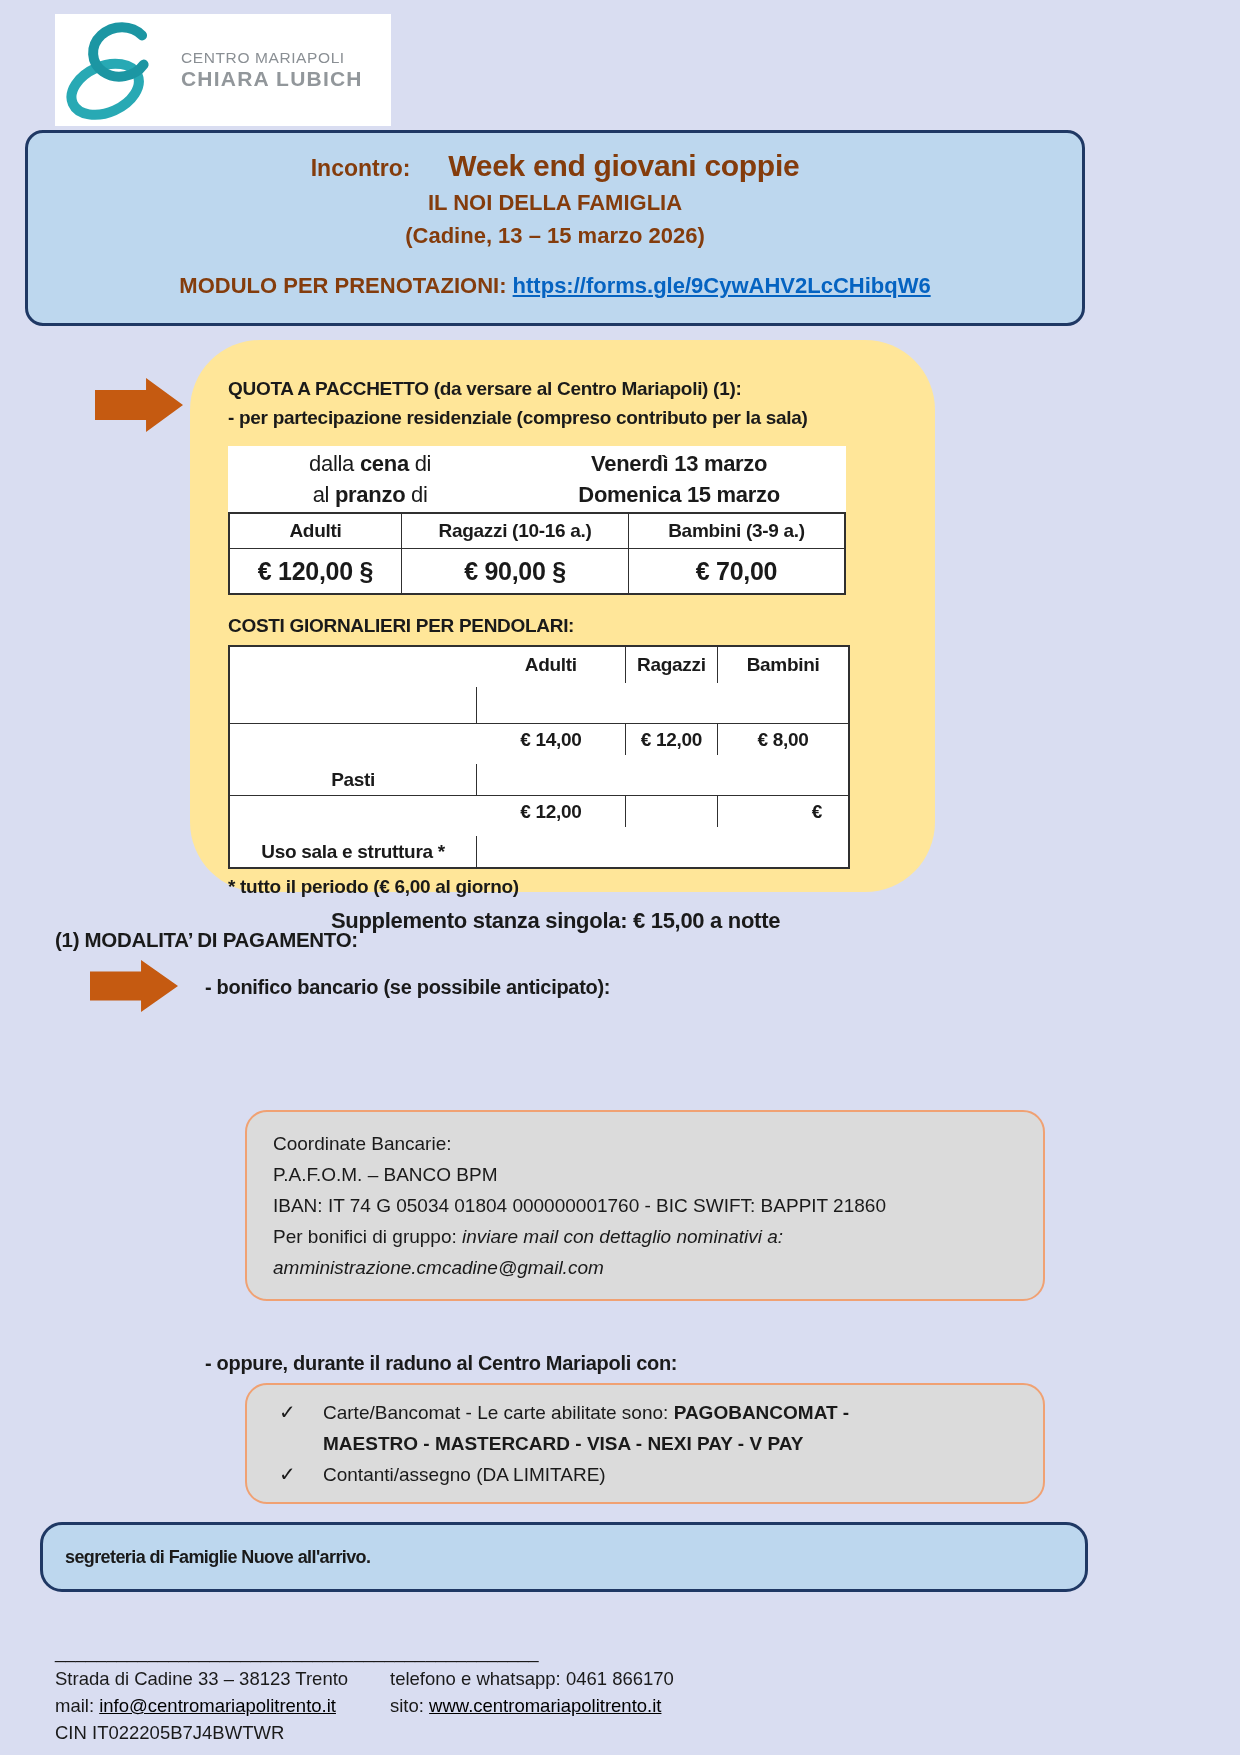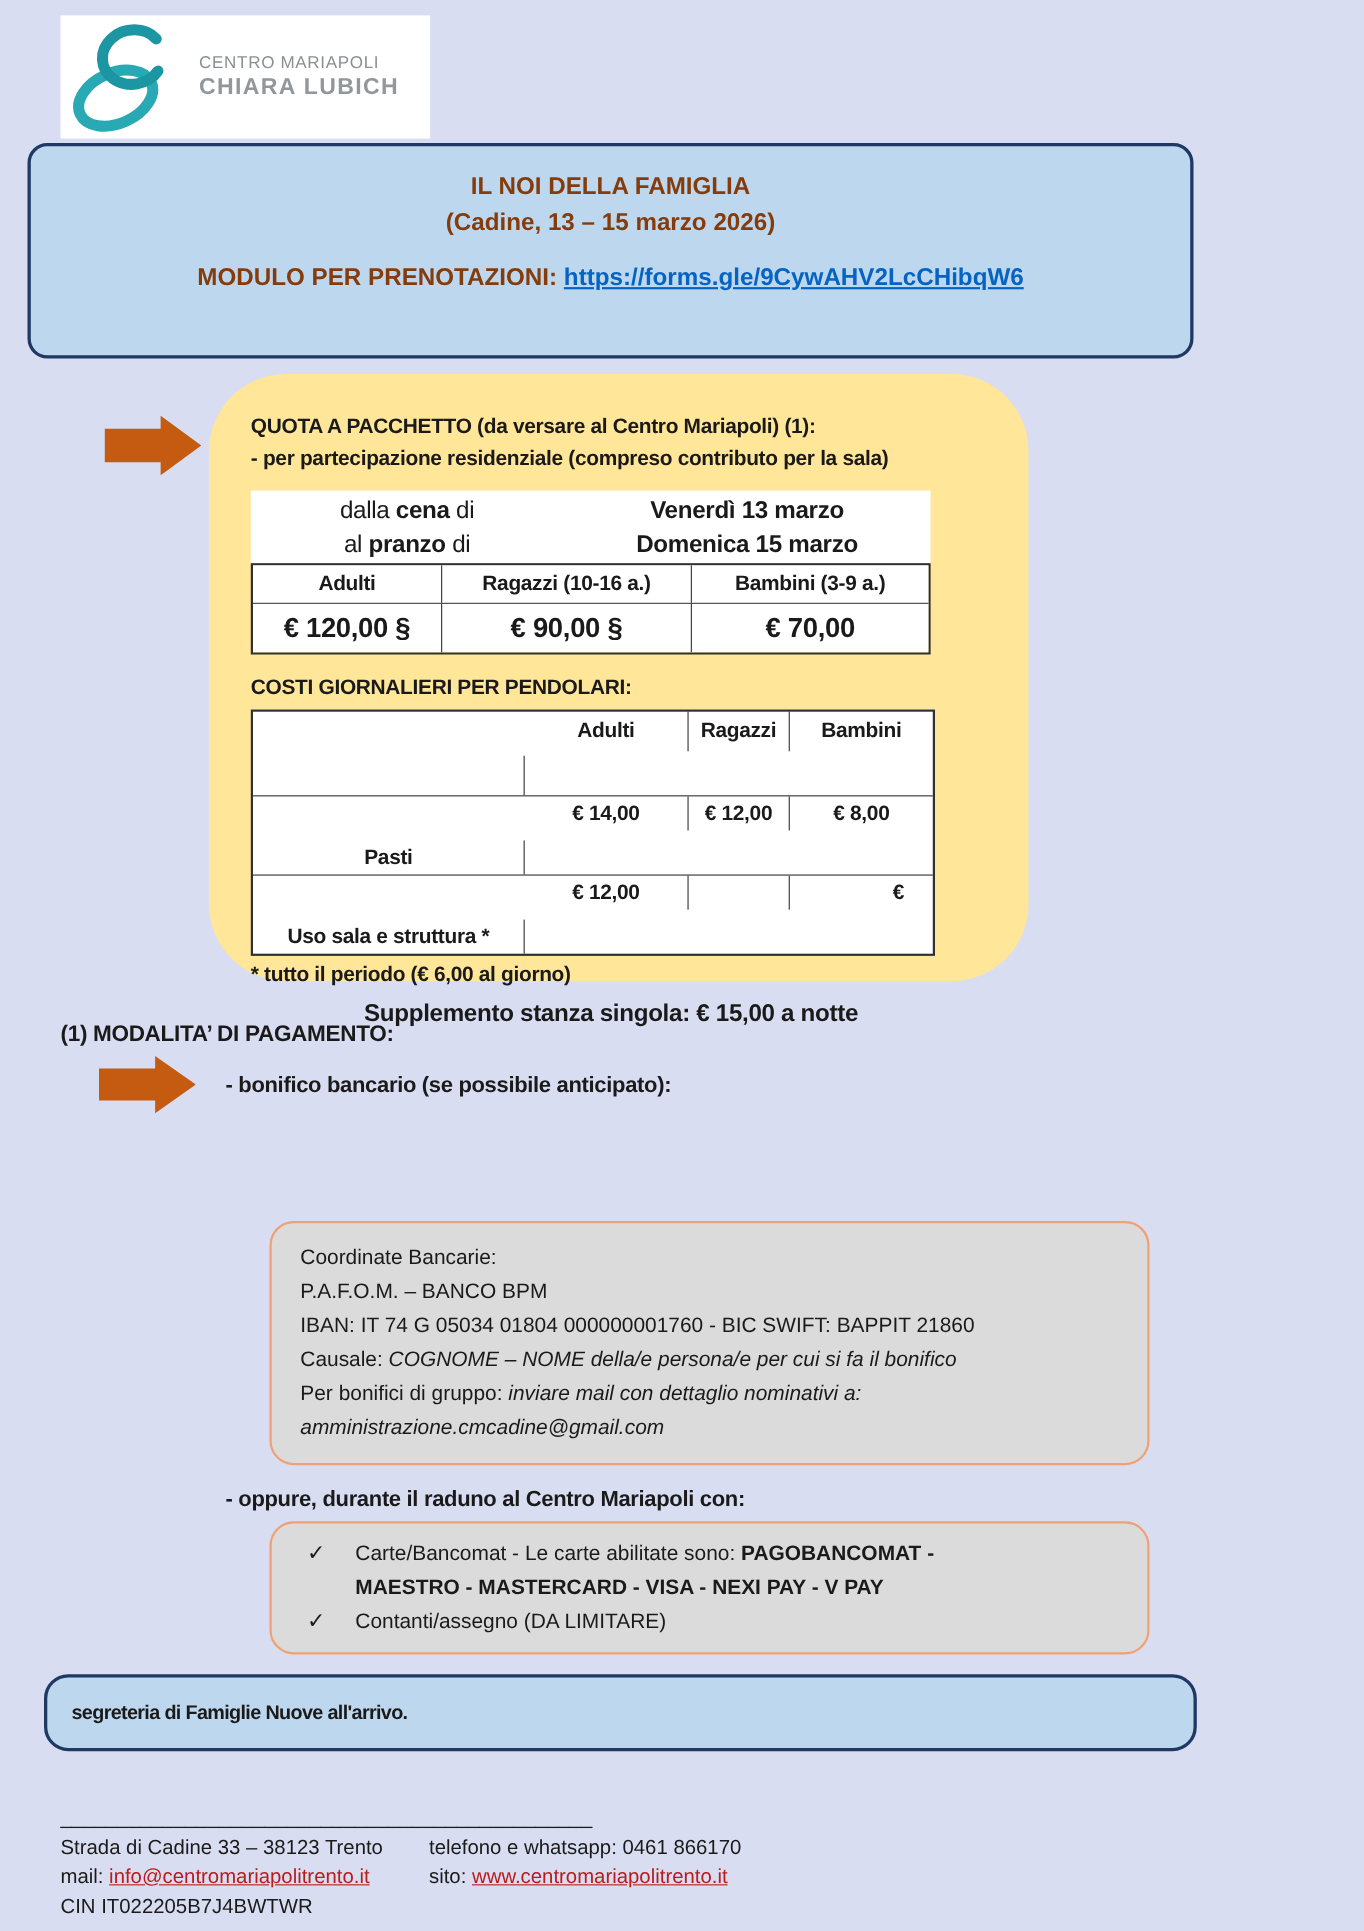--- a/index.html
+++ b/index.html
@@ -97,40 +97,44 @@
   .notice-box{
     left:40px;top:1522px;width:1048px;
     background:#BDD7EE;border:3px solid #1F3864;border-radius:22px;
     box-sizing:border-box;padding:16px 22px;
     font-size:18px;font-weight:bold;line-height:32px;letter-spacing:-0.6px;
   }
 
   
   .footer{left:55px;top:1638px;font-size:18.5px;line-height:27px;}
   .footer .col1{display:inline-block;width:335px;}
-  .footer a{color:#b91c1c;text-decoration:underline;text-align:center;}
+  .footer a{color:#000000;text-decoration:underline;text-align:center;}
   .f-divider{letter-spacing:0;}
 </style>
 </head>
 <body>
 
 <div class="abs logo-box">
   <svg class="logo-swirl" width="108" height="100" viewBox="0 0 140 130">
     <g fill="none" stroke-linecap="round">
       <ellipse cx="52" cy="90" rx="46" ry="30" transform="rotate(-24 52 90)" stroke="#28A9B4" stroke-width="13"></ellipse>
       <path d="M100 20 A36 32 -12 1 0 102 58" stroke="#1C96A3" stroke-width="13"></path>
     </g>
   </svg>
   <div class="logo-text">
     <div class="logo-org">CENTRO MARIAPOLI</div>
     <div class="logo-name">CHIARA LUBICH</div>
   </div>
 </div>
 
 <div class="abs header-box">
+  <div class="hdr-line1">
+    <span class="hdr-incontro">Incontro:</span>
+    <span class="hdr-title">Week end giovani coppie</span>
+  </div>
   <div class="hdr-sub">IL NOI DELLA FAMIGLIA</div>
   <div class="hdr-loc">(Cadine, 13 – 15 marzo 2026)</div>
   <div class="hdr-booking">
     <span>MODULO PER PRENOTAZIONI:</span>
     <a href="#">https://forms.gle/9CywAHV2LcCHibqW6</a>
   </div>
 </div>
 
 <div class="abs block-arrow arrow1"></div>
 
@@ -195,23 +199,20 @@
 
 <div class="abs pay-heading">(1) MODALITA’ DI PAGAMENTO:</div>
 <div class="abs block-arrow arrow2"></div>
 <div class="abs pay-bank-label">- bonifico bancario (se possibile anticipato):</div>
 
 <div class="abs gray-box bank-box">
   <div>Coordinate Bancarie:</div>
   <div>P.A.F.O.M. – BANCO BPM</div>
   <div>IBAN: IT 74 G 05034 01804 000000001760 - BIC SWIFT: BAPPIT 21860</div>
   <div>
-    <span>Causale: </span><span class="it">COGNOME – NOME della/e persona/e per cui si fa il bonifico</span>
-  </div>
-  <div>
     <span>Per bonifici di gruppo: </span><span class="it">inviare mail con dettaglio nominativi a:</span>
   </div>
   <div class="it">amministrazione.cmcadine@gmail.com</div>
 </div>
 
 <div class="abs pay-onsite-label">- oppure, durante il raduno al Centro Mariapoli con:</div>
 
 <div class="abs gray-box onsite-box">
   <div class="pay-item">
     <span class="check">✓</span>

